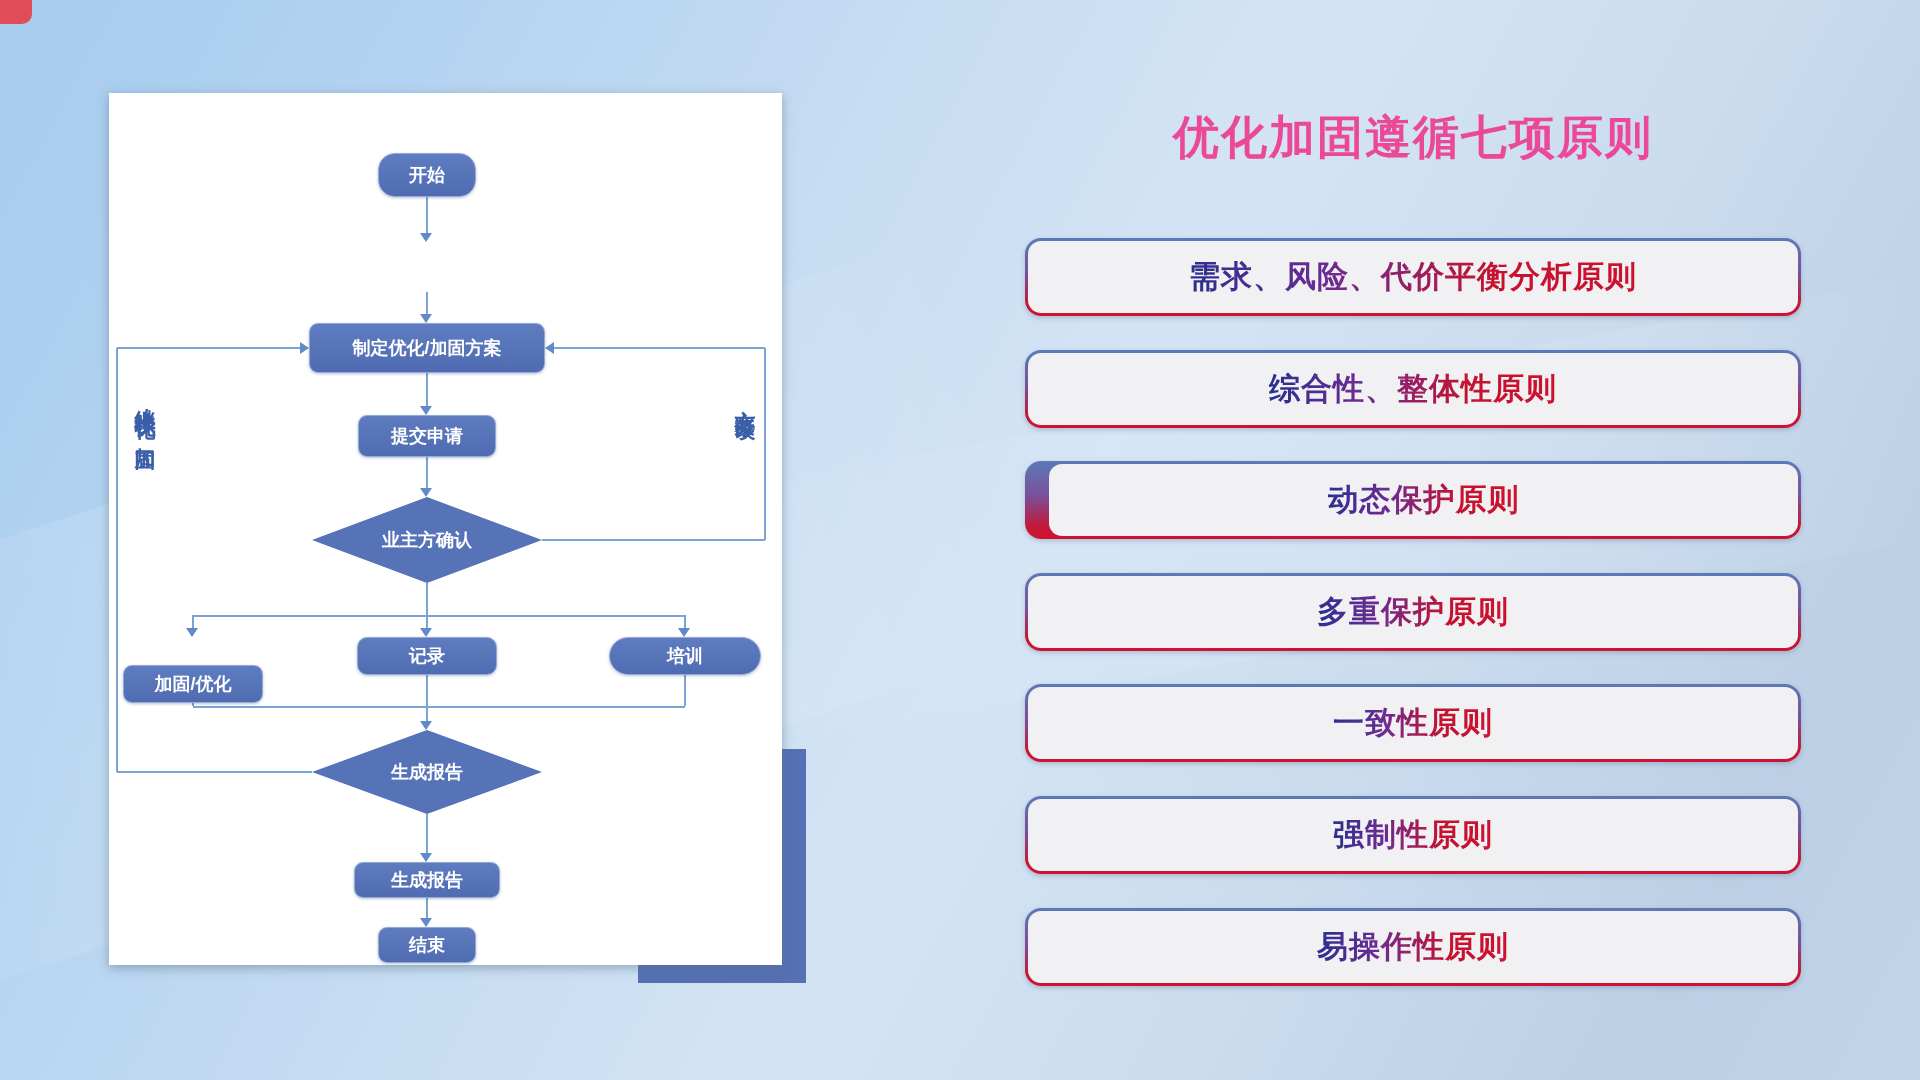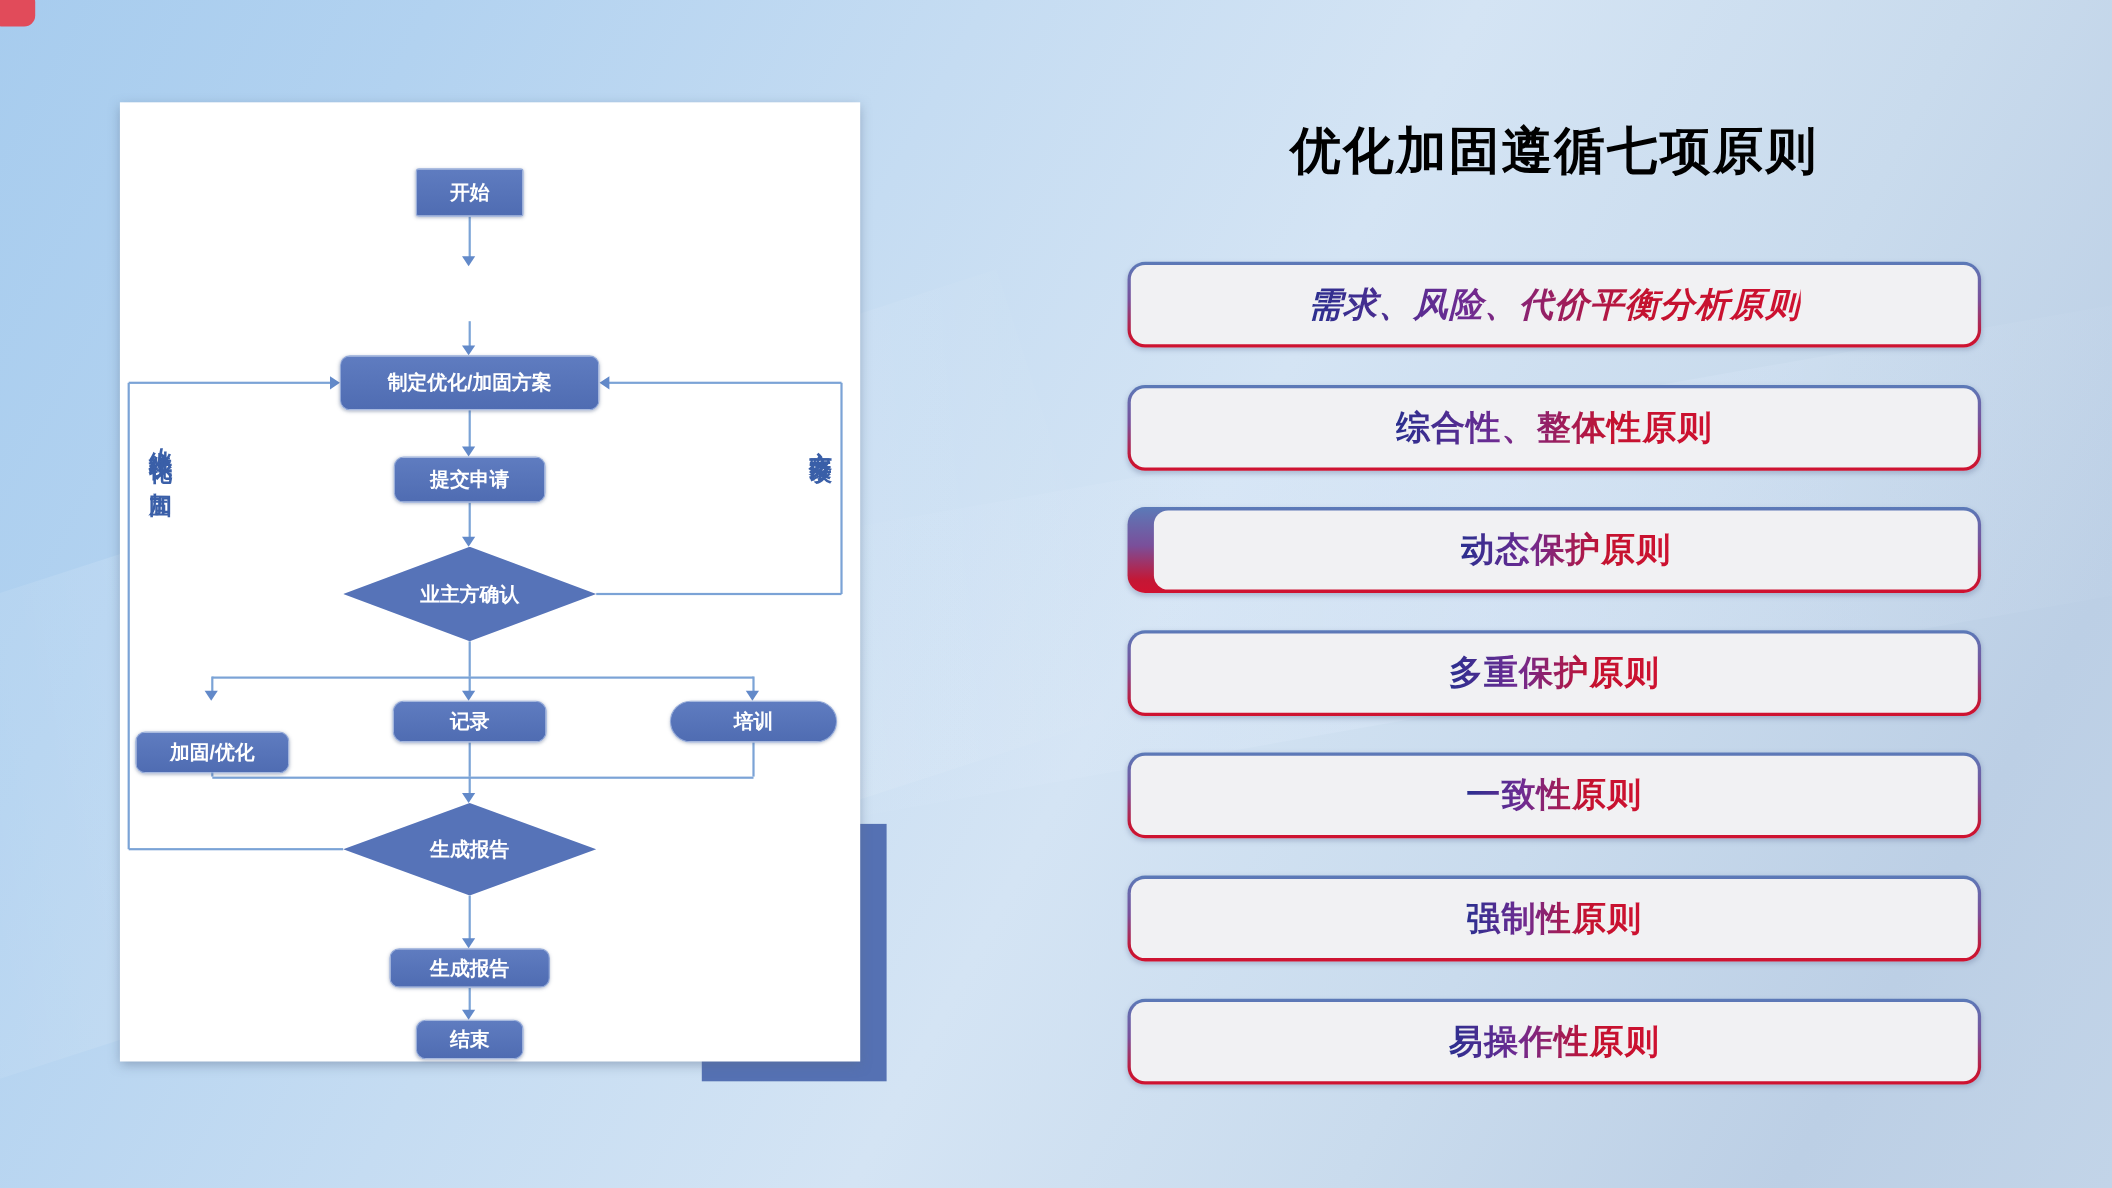--- a/index.html
+++ b/index.html
@@ -47,21 +47,21 @@
   .arr-l { position:absolute; width:0; height:0; z-index:2;
     border-top:6px solid transparent; border-bottom:6px solid transparent;
     border-right:9px solid #6289c9; }
 
   .loop-label { position:absolute; writing-mode:vertical-rl; text-orientation:upright;
     color:#3a5fa8; font-weight:bold; font-size:21px; letter-spacing:3px; z-index:3; }
 
   
   .panel-title { position:absolute; left:1025px; top:104px; width:776px; height:66px;
     line-height:66px; text-align:center; font-size:46px; font-weight:bold;
-    color:#000000; letter-spacing:2px; z-index:2; }
+    color:#ec4899; letter-spacing:2px; z-index:2; }
   .p-box { position:absolute; left:1025px; width:776px; height:78px;
     border-radius:16px; padding:3px;
     background:linear-gradient(180deg,#5b7ab8 0%,#7a4f9a 45%,#c41735 85%,#d01230 100%);
     box-shadow:0 2px 5px rgba(110,125,160,.4); z-index:2; }
   .p-inner { width:100%; height:100%; border-radius:13px; background:#f1f1f3;
     display:flex; align-items:center; justify-content:center; }
   .p-text { font-size:31px; font-weight:600; letter-spacing:1px; display:inline-block;
     background:linear-gradient(90deg,#2a2f8f 0%,#6e2b92 32%,#c4122f 68%,#ce1130 100%);
     -webkit-background-clip:text; background-clip:text; color:transparent;
     white-space:nowrap; }
@@ -70,21 +70,21 @@
 <body>
 
 <div class="streak streak-1"></div>
 <div class="streak streak-2"></div>
 <div class="corner-chip"></div>
 
 <div class="shadow-block"></div>
 
 <div class="card">
 
-  <div class="node" style="left:269px; top:60px; width:98px; height:44px; border-radius:3px;">开始</div>
+  <div class="node" style="left:269px; top:60px; width:98px; height:44px; border-radius:17px;">开始</div>
   <div class="node" style="left:200px; top:230px; width:236px; height:50px;">制定优化/加固方案</div>
   <div class="node" style="left:249px; top:322px; width:138px; height:42px;">提交申请</div>
   <div class="diamond" style="left:203px; top:404px; width:230px; height:86px;">业主方确认</div>
   <div class="node" style="left:14px; top:572px; width:140px; height:38px;">加固/优化</div>
   <div class="node" style="left:248px; top:544px; width:140px; height:38px;border-radius:10px;">记录</div>
   <div class="node" style="left:500px; top:544px; width:152px; height:38px;border-radius:19px;">培训</div>
   <div class="diamond" style="left:203px; top:637px; width:230px; height:84px;">生成报告</div>
   <div class="node" style="left:245px; top:769px; width:146px; height:36px;">生成报告</div>
   <div class="node" style="left:269px; top:834px; width:98px; height:36px;">结束</div>
 
@@ -128,21 +128,21 @@
 
   <div class="cl h" style="left:433px; top:446px; width:223px;"></div>
   <div class="cl v" style="left:655px; top:255px; height:192px;"></div>
   <div class="cl h" style="left:444px; top:254px; width:212px;"></div>
   <div class="arr-l" style="left:436px; top:249px;"></div>
 
 </div>
 
 <div class="panel-title">优化加固遵循七项原则</div>
 
-<div class="p-box" style="top:238px;font-style:italic;">
+<div class="p-box" style="top:238px;">
   <div class="p-inner">
       <span class="p-text">需求、风险、代价平衡分析原则</span>
     </div>
 </div>
 <div class="p-box" style="top:350px;">
   <div class="p-inner">
       <span class="p-text">综合性、整体性原则</span>
     </div>
 </div>
 <div class="p-box" style="top:461px;padding-left:24px;">

